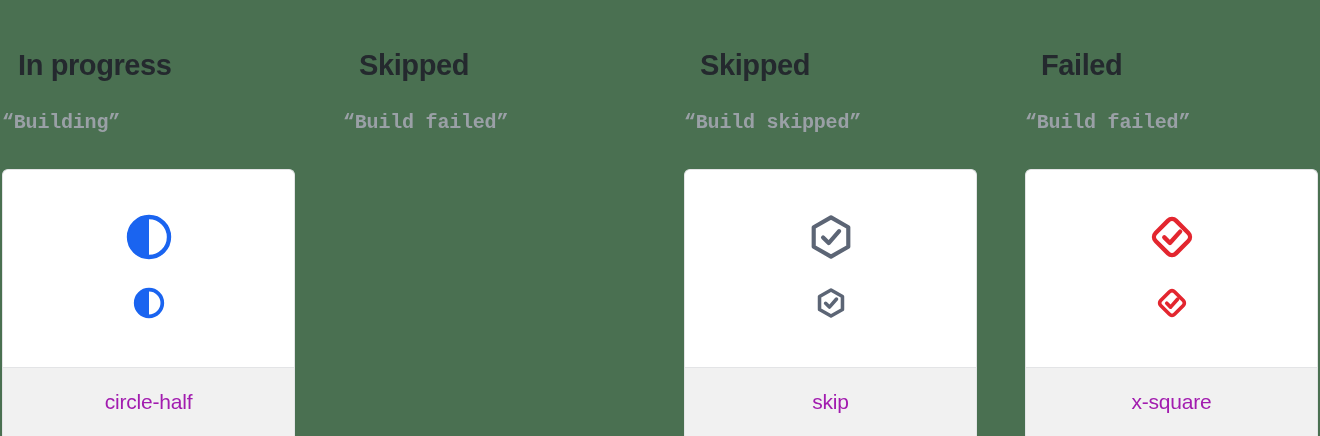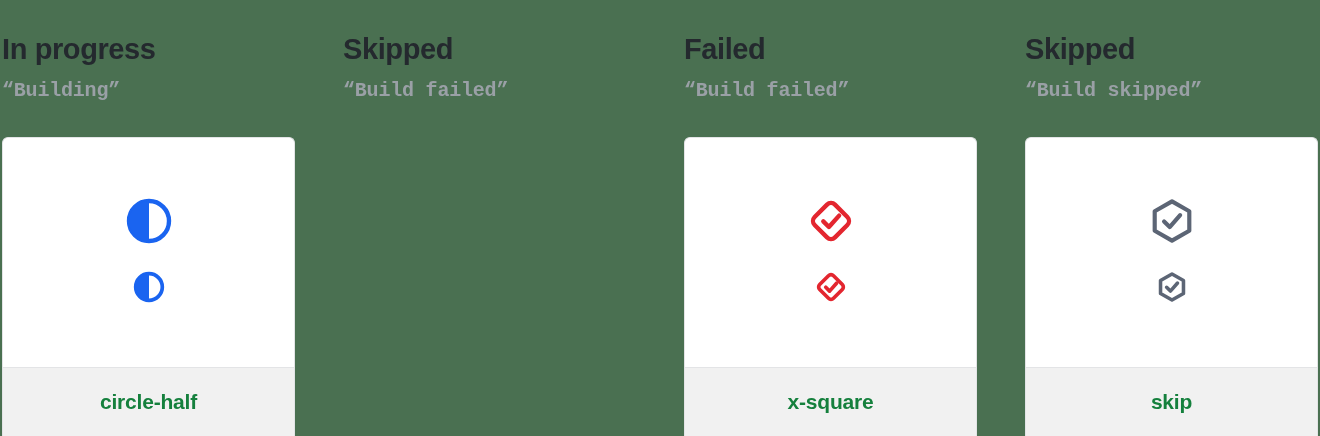--- a/index.html
+++ b/index.html
@@ -37,21 +37,21 @@
   .col-header {
     padding-top: 34px;
   }
 
   .status-title {
     font-size: 29px;
     font-weight: bold;
     color: #24292e;
     letter-spacing: -0.4px;
     line-height: 1.1;
-    margin: 0;
+    margin: 16px;
     white-space: nowrap;
   }
 
   .status-quote {
     font-size: 20px;
     font-weight: bold;
     color: #9aa0a6;
     letter-spacing: -0.2px;
     line-height: 1.1;
     margin: 0;
@@ -96,22 +96,22 @@
     background: #f1f1f1;
     border-top: 1px solid #e3e4e6;
     height: 68px;
     display: flex;
     align-items: center;
     justify-content: center;
   }
 
   .card-label {
     font-size: 21px;
-    font-weight: bold;
-    color: #15803d;
+    font-weight: normal;
+    color: #a21caf;
     letter-spacing: -0.2px;
     white-space: nowrap;
   }
 </style>
 </head>
 <body>
 
 <div class="grid">
 
   <div class="column">
@@ -142,20 +142,46 @@
 
   <div class="column">
     <div class="col-header">
       <div class="status-title">Skipped</div>
       <div class="status-quote">“Build failed”</div>
     </div>
   </div>
 
   <div class="column">
     <div class="col-header">
+      <div class="status-title">Skipped</div>
+      <div class="status-quote">“Build skipped”</div>
+    </div>
+    <div class="card">
+      <div class="icon-area">
+        <div class="icon-slot">
+          <svg class="icon-lg" viewBox="0 0 24 24">
+            <path d="M12 2.6 L20.3 7.3 L20.3 16.7 L12 21.4 L3.7 16.7 L3.7 7.3 Z" fill="none" stroke="#5c6575" stroke-width="2" stroke-linejoin="round"></path>
+            <path d="M8.2 12.2 L10.9 14.9 L15.9 9.2" fill="none" stroke="#5c6575" stroke-width="2" stroke-linecap="round" stroke-linejoin="round"></path>
+          </svg>
+        </div>
+        <div class="icon-slot">
+          <svg class="icon-sm" viewBox="0 0 24 24">
+            <path d="M12 2.8 L20.1 7.4 L20.1 16.6 L12 21.2 L3.9 16.6 L3.9 7.4 Z" fill="none" stroke="#5c6575" stroke-width="2.5" stroke-linejoin="round"></path>
+            <path d="M8.2 12.2 L10.9 14.9 L15.9 9.2" fill="none" stroke="#5c6575" stroke-width="2.5" stroke-linecap="round" stroke-linejoin="round"></path>
+          </svg>
+        </div>
+      </div>
+      <div class="card-footer">
+        <span class="card-label">skip</span>
+      </div>
+    </div>
+  </div>
+
+  <div class="column">
+    <div class="col-header">
       <div class="status-title">Failed</div>
       <div class="status-quote">“Build failed”</div>
     </div>
     <div class="card">
       <div class="icon-area">
         <div class="icon-slot">
           <svg class="icon-lg" viewBox="0 0 24 24">
             <rect x="5.1" y="5.1" width="13.8" height="13.8" rx="2.7" ry="2.7" fill="none" stroke="#e3262f" stroke-width="2.1" transform="rotate(45 12 12)"></rect>
             <path d="M8.3 12.2 L11.0 14.9 L15.9 9.4" fill="none" stroke="#e3262f" stroke-width="2.1" stroke-linecap="round" stroke-linejoin="round"></path>
           </svg>
@@ -166,39 +192,13 @@
             <path d="M8.3 12.2 L11.0 14.9 L15.9 9.4" fill="none" stroke="#e3262f" stroke-width="2.6" stroke-linecap="round" stroke-linejoin="round"></path>
           </svg>
         </div>
       </div>
       <div class="card-footer">
         <span class="card-label">x-square</span>
       </div>
     </div>
   </div>
 
-  <div class="column">
-    <div class="col-header">
-      <div class="status-title">Skipped</div>
-      <div class="status-quote">“Build skipped”</div>
-    </div>
-    <div class="card">
-      <div class="icon-area">
-        <div class="icon-slot">
-          <svg class="icon-lg" viewBox="0 0 24 24">
-            <path d="M12 2.6 L20.3 7.3 L20.3 16.7 L12 21.4 L3.7 16.7 L3.7 7.3 Z" fill="none" stroke="#5c6575" stroke-width="2" stroke-linejoin="round"></path>
-            <path d="M8.2 12.2 L10.9 14.9 L15.9 9.2" fill="none" stroke="#5c6575" stroke-width="2" stroke-linecap="round" stroke-linejoin="round"></path>
-          </svg>
-        </div>
-        <div class="icon-slot">
-          <svg class="icon-sm" viewBox="0 0 24 24">
-            <path d="M12 2.8 L20.1 7.4 L20.1 16.6 L12 21.2 L3.9 16.6 L3.9 7.4 Z" fill="none" stroke="#5c6575" stroke-width="2.5" stroke-linejoin="round"></path>
-            <path d="M8.2 12.2 L10.9 14.9 L15.9 9.2" fill="none" stroke="#5c6575" stroke-width="2.5" stroke-linecap="round" stroke-linejoin="round"></path>
-          </svg>
-        </div>
-      </div>
-      <div class="card-footer">
-        <span class="card-label">skip</span>
-      </div>
-    </div>
-  </div>
-
 </div>
 
 </body></html>

